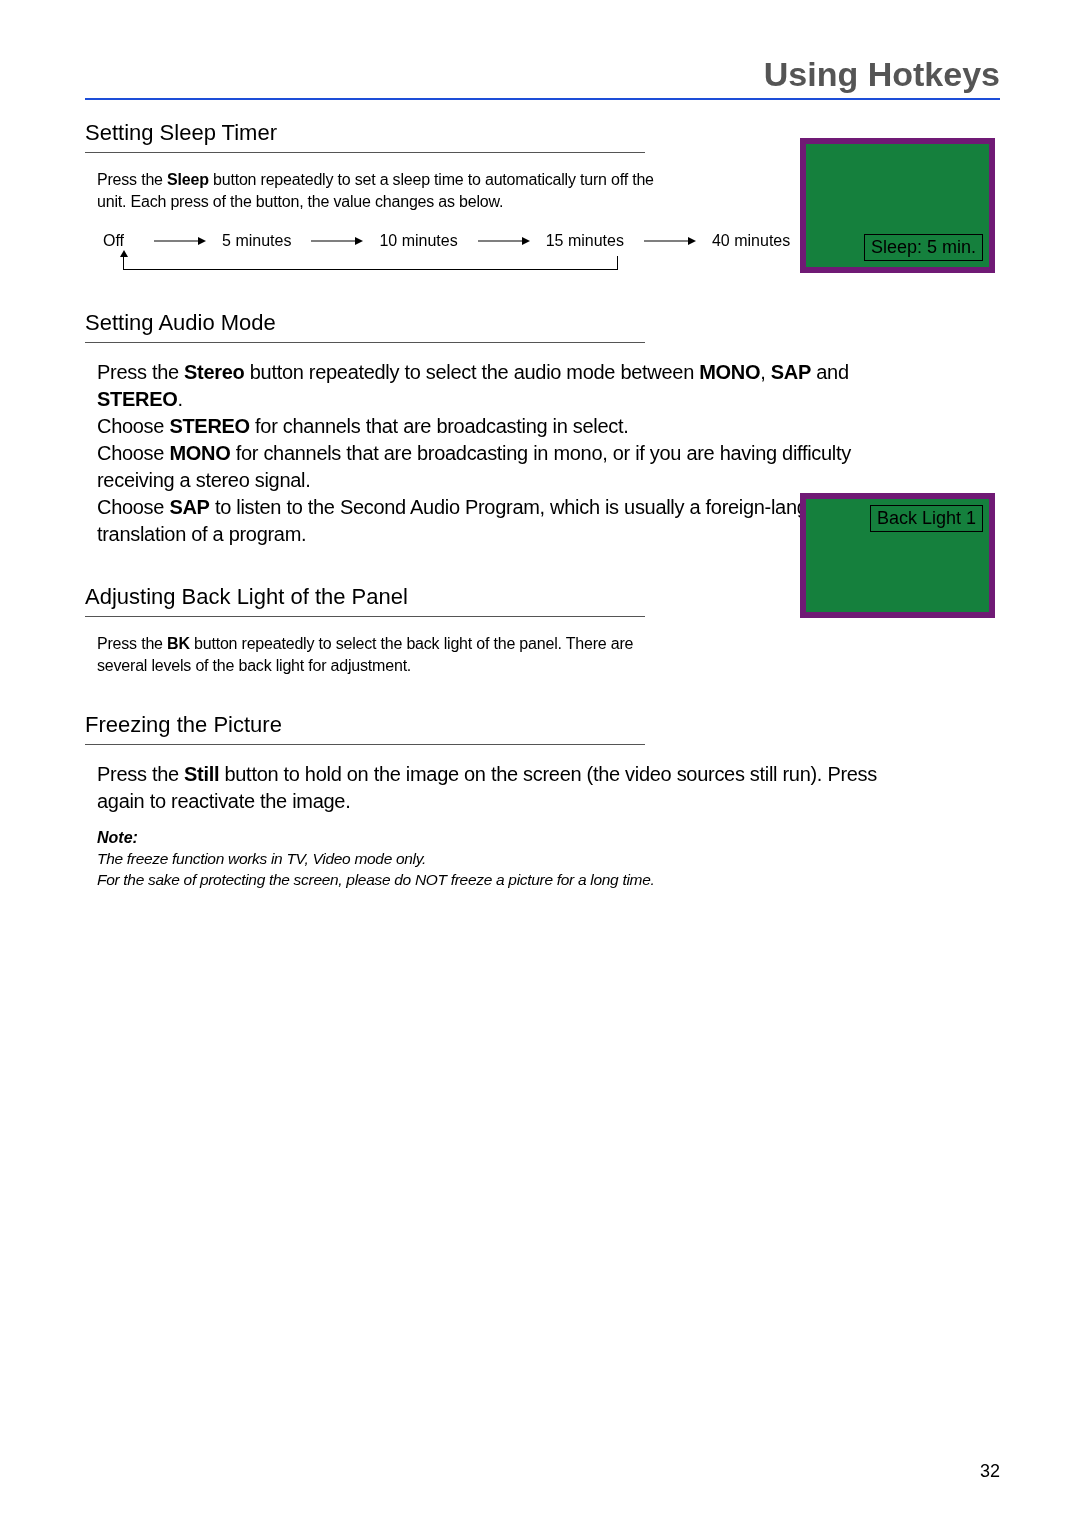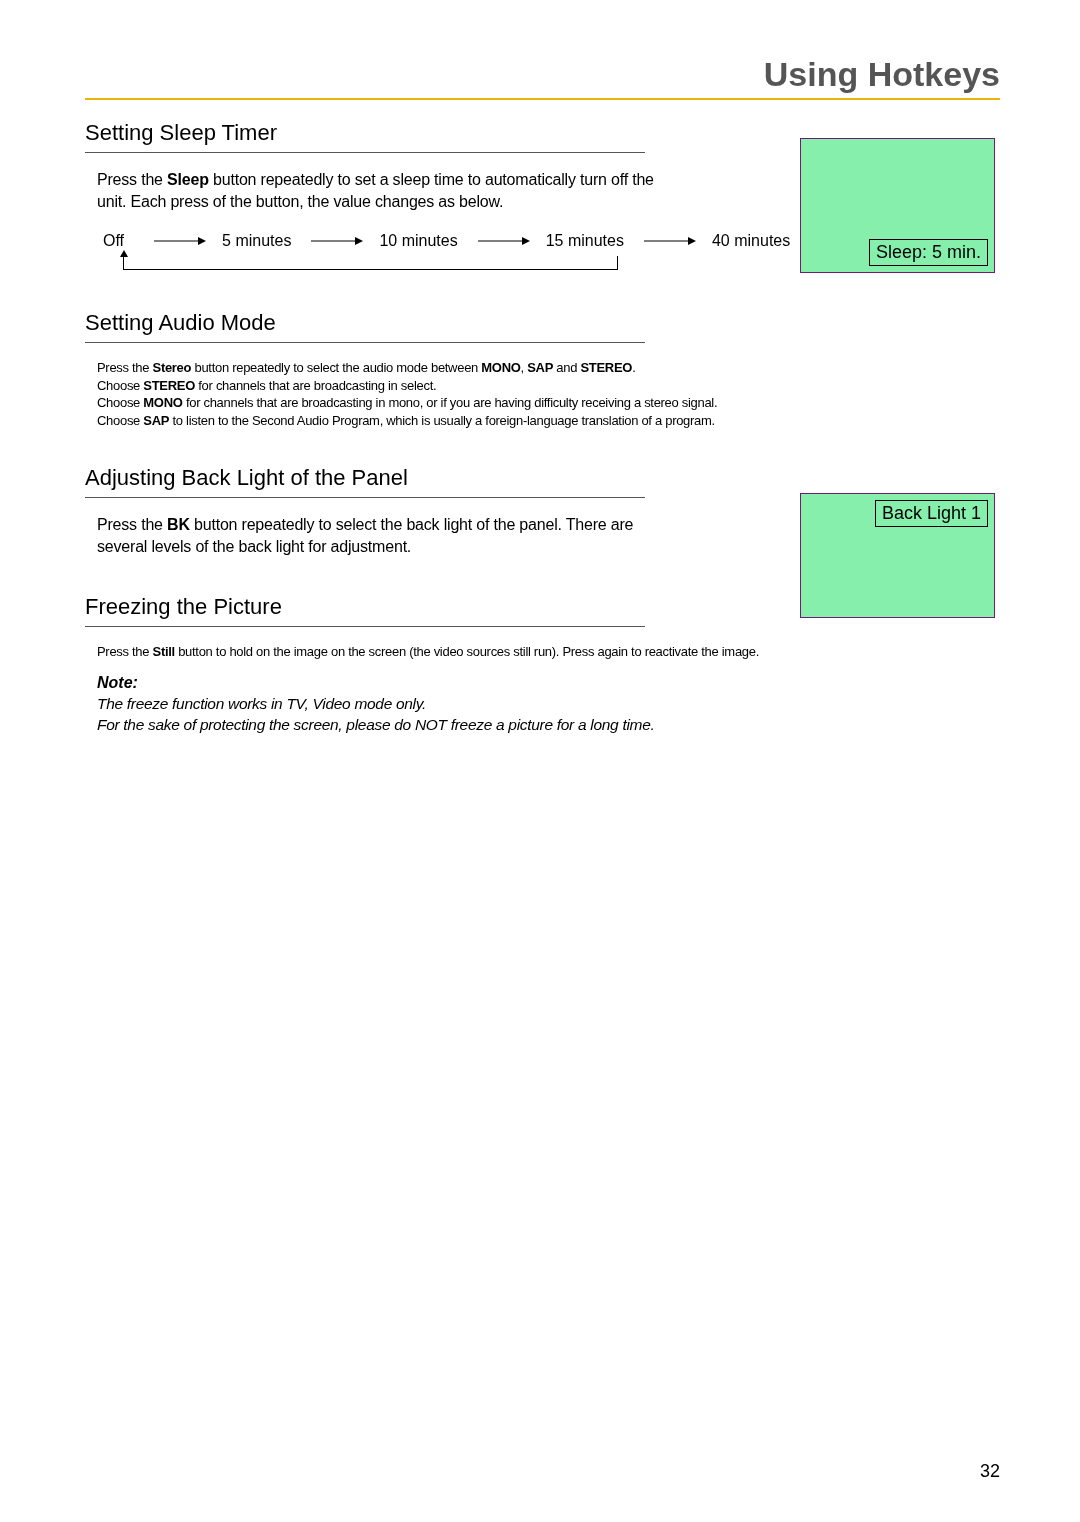--- a/index.html
+++ b/index.html
@@ -12,21 +12,21 @@
   }
   .page {
     width: 1080px;
     height: 1522px;
     margin: 0 auto;
     position: relative;
     padding: 55px 80px 40px 85px;
   }
   .page-title-wrap {
     text-align: right;
-    border-bottom: 2px solid #eab308;
+    border-bottom: 2px solid #1d4ed8;
     padding-bottom: 4px;
   }
   .page-title {
     font-size: 34px;
     font-weight: 700;
     color: #555;
   }
   .section {
     margin-top: 20px;
   }
@@ -40,21 +40,21 @@
   }
   .body-block {
     margin: 16px 0 0 12px;
     font-size: 16px;
     line-height: 1.35;
     max-width: 560px;
     letter-spacing: -0.2px;
   }
   .body-block-wide {
     margin: 16px 4px 0 12px;
-    font-size: 13px;
+    font-size: 20px;
     line-height: 1.35;
     max-width: 830px;
     letter-spacing: -0.3px;
   }
   .flow {
     margin: 20px 0 0 18px;
     position: relative;
     width: 560px;
   }
   .flow-row {
@@ -81,22 +81,22 @@
     position: absolute;
     left: -4px;
     top: -6px;
     width: 0; height: 0;
     border-left: 4px solid transparent;
     border-right: 4px solid transparent;
     border-bottom: 7px solid #000;
   }
   .osd-box {
     position: absolute;
-    border: 1px solid #701a75;
-    background: #86efac;
+    border: 6px solid #701a75;
+    background: #15803d;
   }
   .osd-sleep {
     top: 138px;
     right: 85px;
     width: 195px;
     height: 135px;
   }
   .osd-inner {
     position: absolute;
     border: 1px solid #000;

